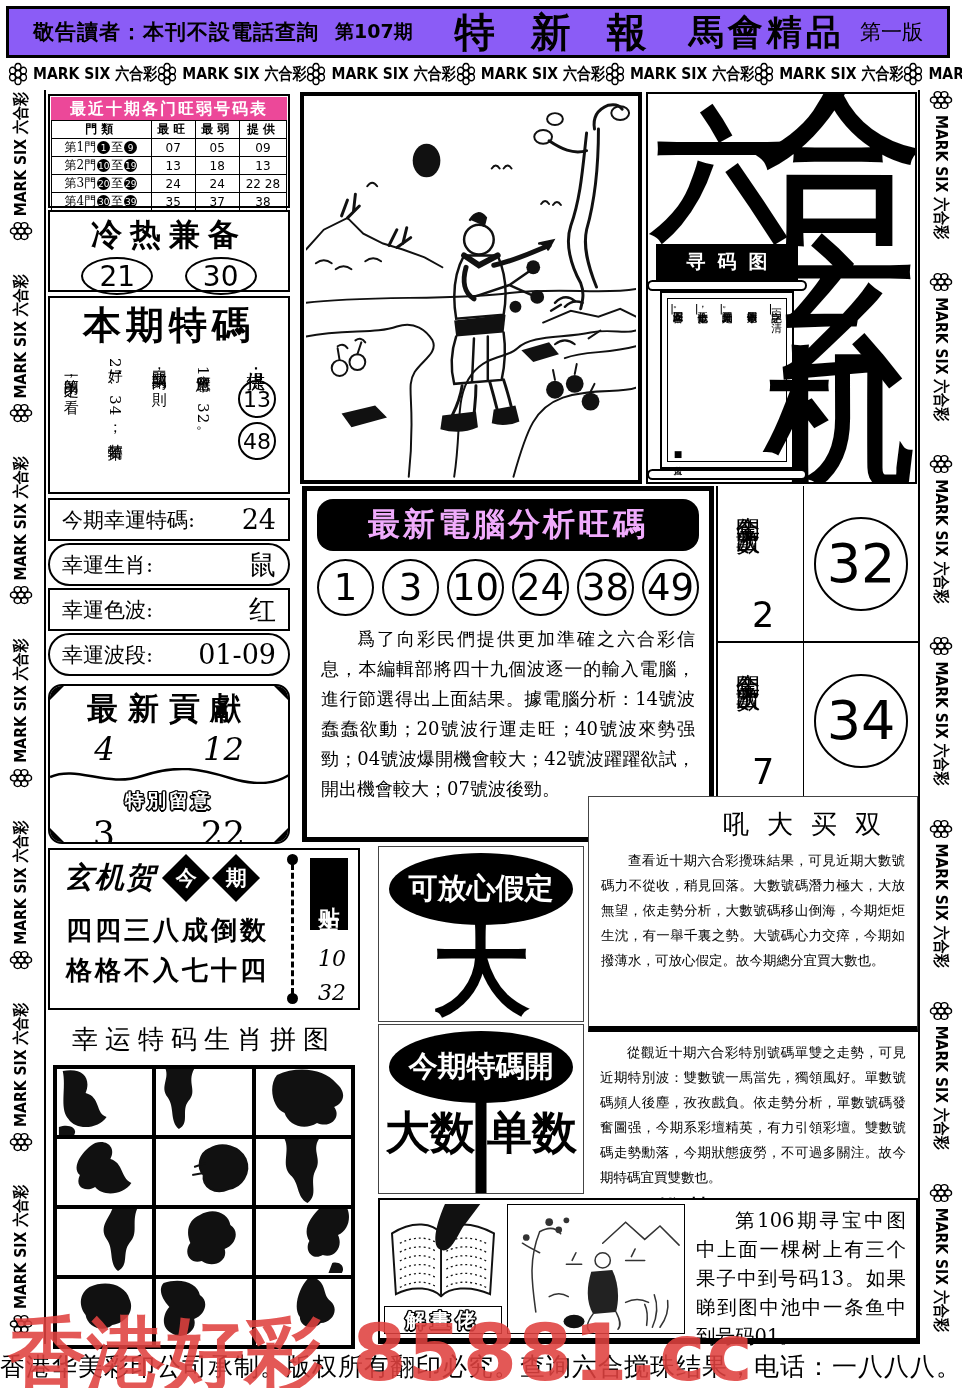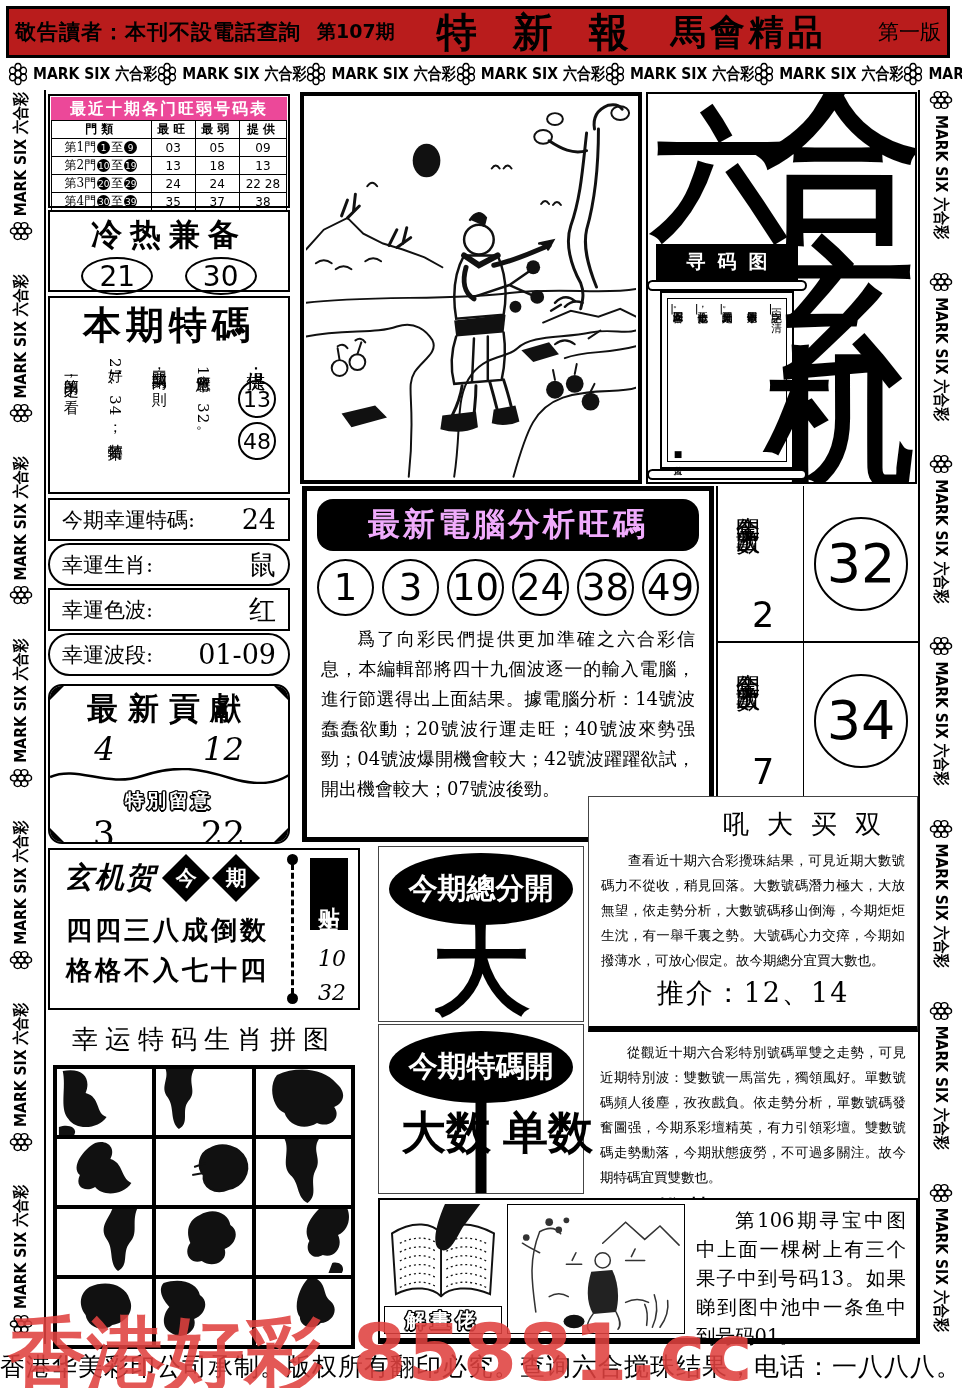--- a/index.html
+++ b/index.html
@@ -2,21 +2,21 @@
 <html><head>
 <meta charset="utf-8">
 <style>
   * { margin:0; padding:0; box-sizing:border-box; }
   body { width:962px; height:1388px; background:#fff; font-family:"DejaVu Serif","Liberation Serif",serif; color:#000; }
   .page { position:relative; width:962px; height:1388px; background:#fff; overflow:hidden; }
   .num { font-family:"DejaVu Sans","Liberation Sans",sans-serif; }
 
   
   .hdr { position:absolute; left:6px; top:6px; width:944px; height:52px; border:3px solid #000;
-         display:flex; align-items:center; padding:0 6px; background:#b91c1c; }
+         display:flex; align-items:center; padding:0 24px; background:#8b5cf6; }
   .hdr-notice { font-size:21px; font-weight:bold; letter-spacing:1px; white-space:nowrap; }
   .hdr-issue  { font-size:19px; font-weight:bold; margin-left:16px; white-space:nowrap; }
   .hdr-title  { font-size:40px; font-weight:bold; letter-spacing:36px; margin-left:42px; white-space:nowrap; }
   .hdr-tag    { font-size:35px; font-weight:bold; letter-spacing:4px; margin-left:6px; white-space:nowrap; }
   .hdr-ed     { font-size:21px; margin-left:auto; white-space:nowrap; }
 
   
   .band { position:absolute; display:flex; justify-content:space-between; align-items:center; }
   .band-top { left:8px; top:60px; width:944px; height:28px; }
   .band-item { display:inline-flex; align-items:center; gap:5px; font-family:"DejaVu Sans","Liberation Sans",sans-serif;
@@ -145,21 +145,21 @@
   .small-body { padding:6px 12px 0; font-size:13.5px; line-height:25px; text-align:justify; text-indent:2em; }
   .rec { text-align:center; font-size:27px; letter-spacing:2px; margin-top:2px; }
   .parity-text { position:absolute; left:588px; top:1040px; width:330px; height:152px; }
 
   .bigbox { left:378px; top:846px; width:206px; height:176px; border:1.5px solid #444; text-align:center; }
   .ellipse { width:184px; height:72px; background:#000; border-radius:50%; color:#fff; margin:6px auto 0;
              display:flex; align-items:center; justify-content:center; font-size:29px; font-weight:bold; }
   .bigchar { font-size:98px; font-weight:bold; line-height:1; margin-top:-4px; }
   .paritybox { left:378px; top:1024px; width:206px; height:170px; border:1.5px solid #444; text-align:center; overflow:visible; }
   .stem { position:absolute; left:50%; top:62px; transform:translateX(-50%); width:11px; height:106px; background:#000; }
-  .parity-words { position:absolute; top:78px; left:16px; width:100%; display:flex; justify-content:space-around; }
+  .parity-words { position:absolute; top:78px; left:0; width:100%; display:flex; justify-content:space-around; }
   .parity-words span { font-size:45px; font-weight:bold; }
 
   
   .decoder { left:378px; top:1198px; width:540px; height:146px; border:2px solid #000; border-bottom:6px solid #000;
              display:flex; padding:4px; gap:5px; }
   .dec-left { width:118px; display:flex; flex-direction:column; }
   .dec-left svg { flex:1; width:100%; }
   .dec-label { border:1.5px solid #000; text-align:center; font-size:20px; font-weight:bold; letter-spacing:5px; height:28px; line-height:26px; }
   .dec-mid { width:178px; border:1.5px solid #000; }
   .dec-mid svg { width:100%; height:100%; display:block; }
@@ -516,21 +516,21 @@
           <th>門類</th>
           <th>最旺</th>
           <th>最弱</th>
           <th>提供</th>
         </tr>
       </thead>
       <tbody>
 
           <tr>
             <td class="gate"><span>第1門</span><span class="cnum">1</span><span>至</span><span class="cnum">9</span></td>
-            <td class="num">03</td>
+            <td class="num">07</td>
             <td class="num">05</td>
             <td class="num">09</td>
           </tr>
 
           <tr>
             <td class="gate"><span>第2門</span><span class="cnum">10</span><span>至</span><span class="cnum">19</span></td>
             <td class="num">13</td>
             <td class="num">18</td>
             <td class="num">13</td>
           </tr>
@@ -843,25 +843,24 @@
         </div>
         <div class="ycell-right">
           <span class="bigcirc num">34</span>
         </div>
       </div>
     </div>
 
   <div class="box roar">
     <div class="roar-title">吼大买双</div>
     <div class="small-body">查看近十期六合彩攪珠結果，可見近期大數號碼力不從收，稍見回落。大數號碼潛力極大，大放無望，依走勢分析，大數號碼移山倒海，今期炬炬生沈，有一舉千裏之勢。大號碼心力交瘁，今期如撥薄水，可放心假定。故今期總分宜買大數也。</div>
-    <div class="rec">推介：12、14</div>
   </div>
 
   <div class="box bigbox">
-    <div class="ellipse">今期總分開</div>
+    <div class="ellipse">可放心假定</div>
     <div class="bigchar">大</div>
   </div>
 
   <div class="box paritybox">
     <div class="ellipse">今期特碼開</div>
     <div class="stem"></div>
     <div class="parity-words">
       <span>大数</span>
       <span>单数</span>
     </div>

